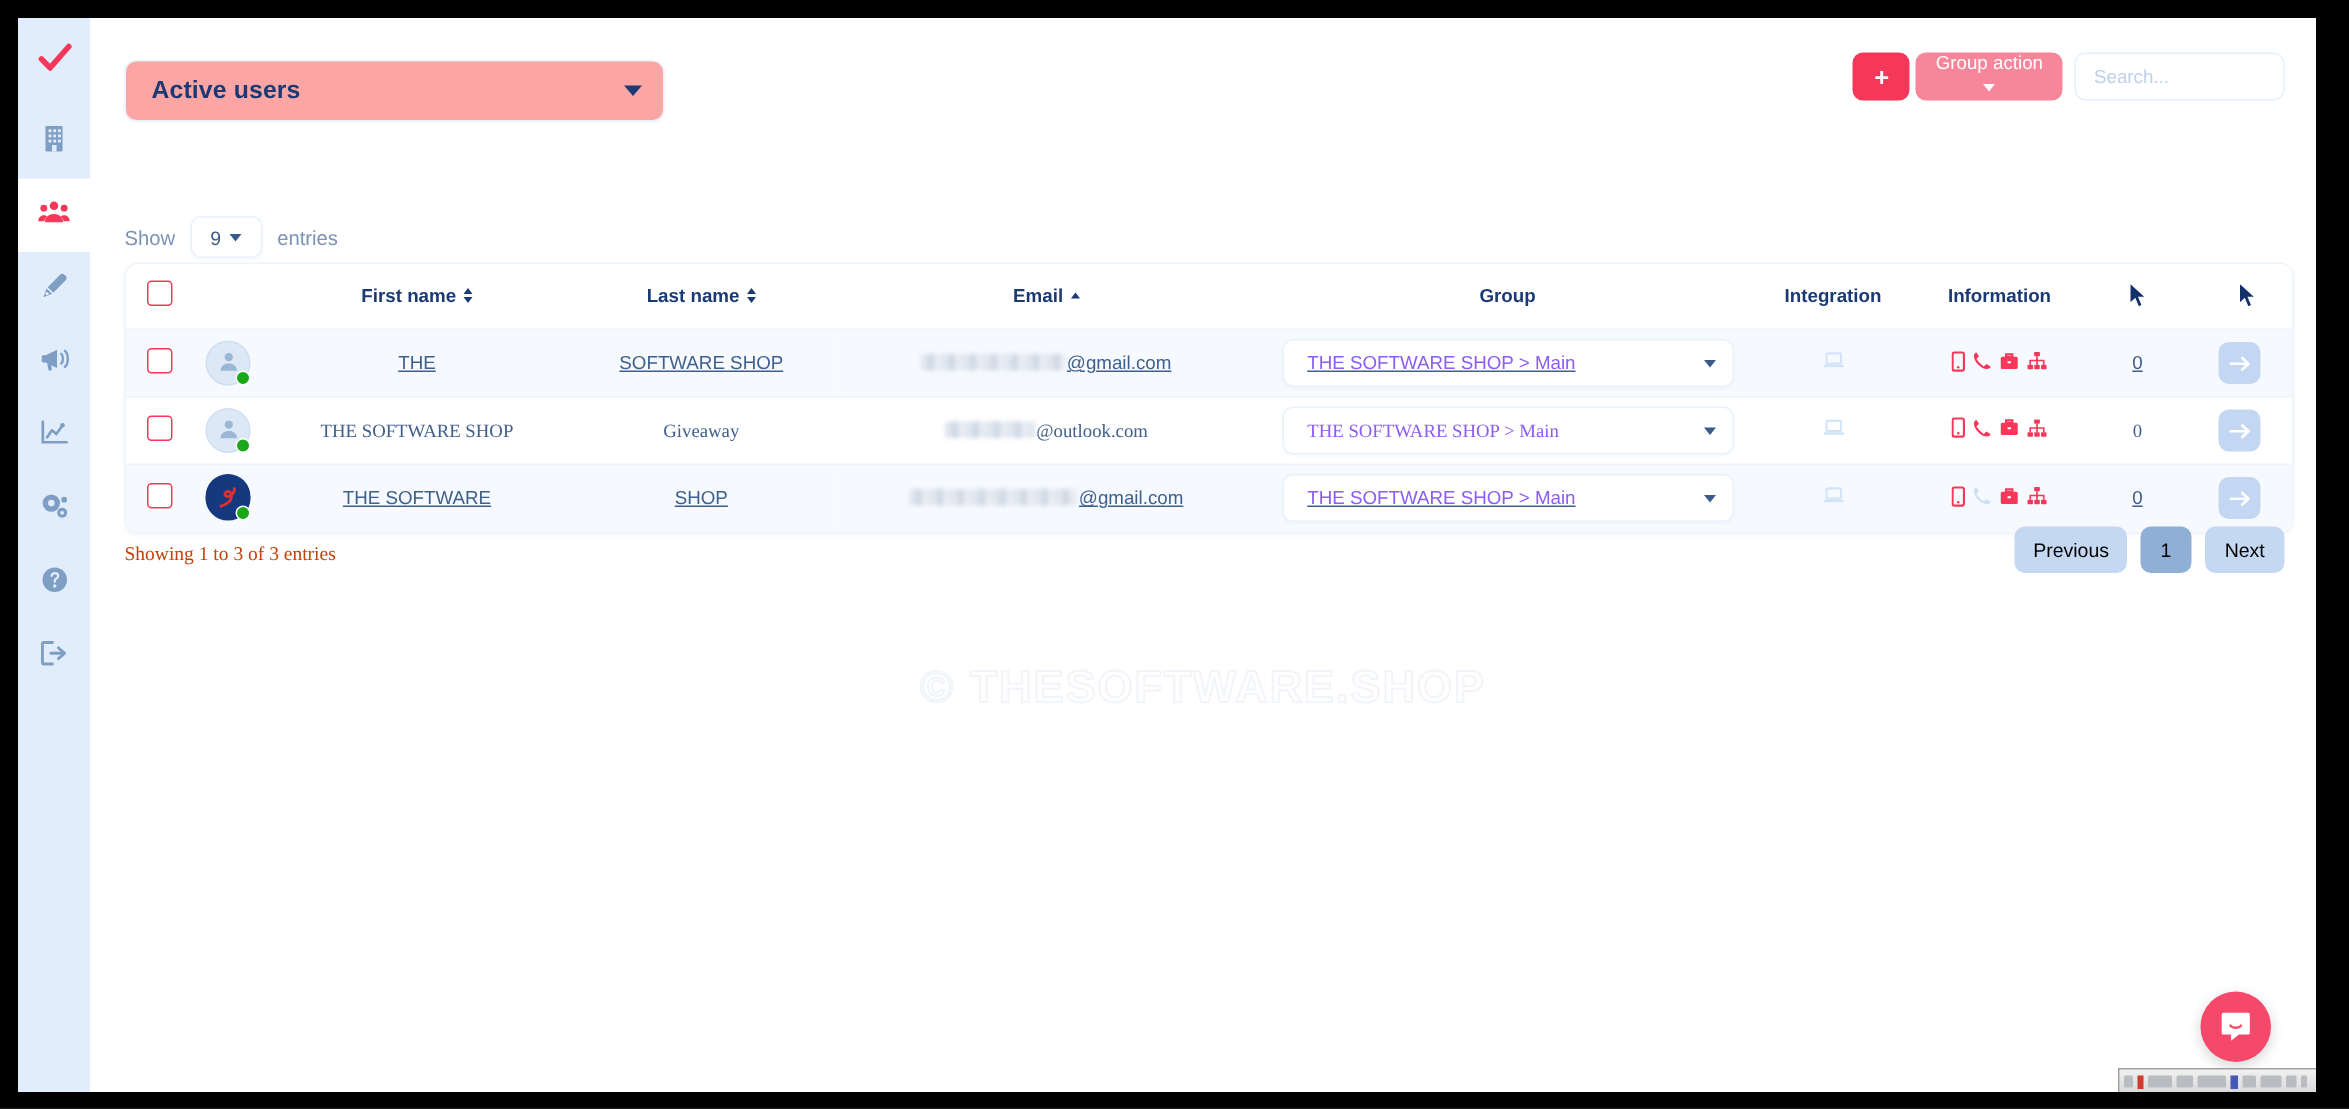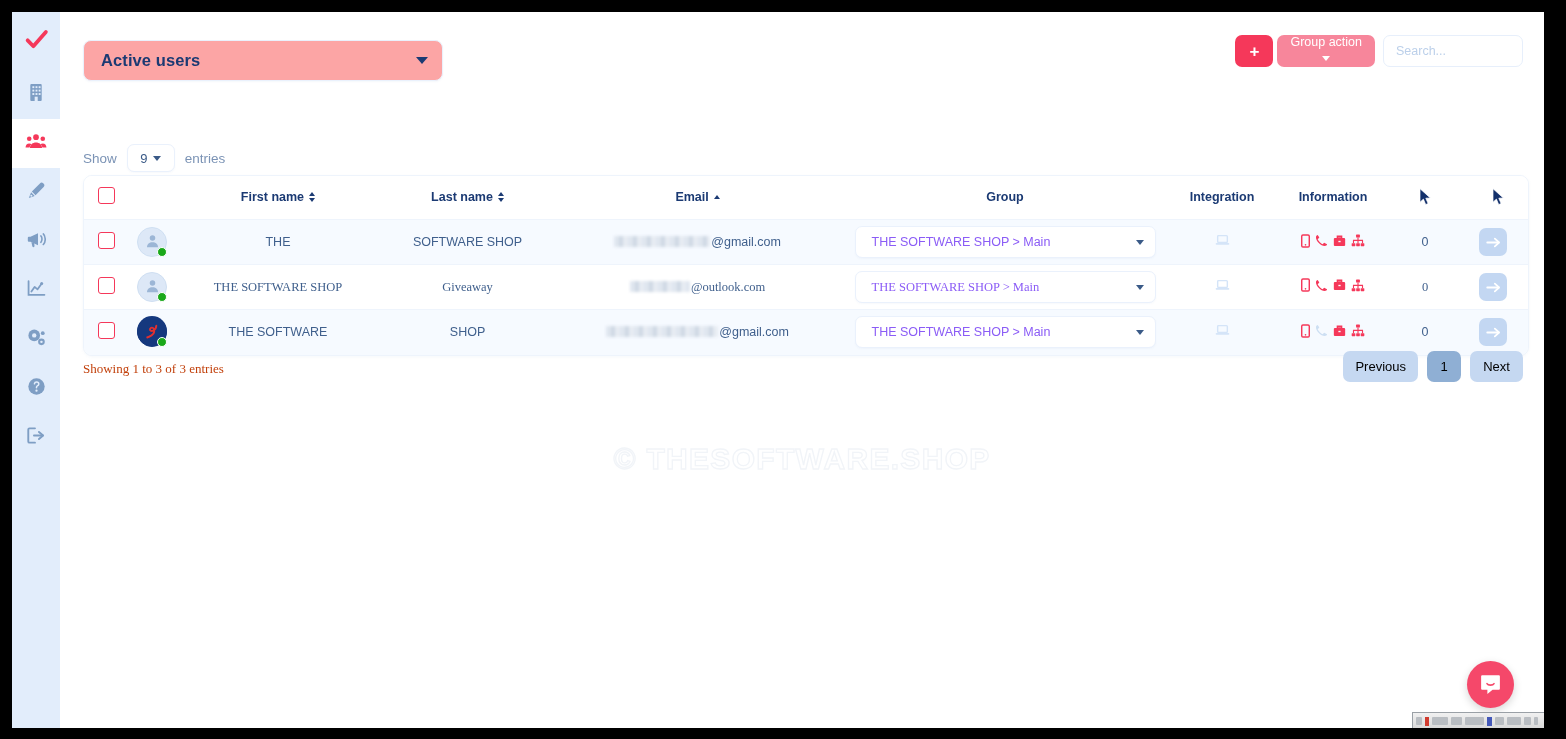--- a/index.html
+++ b/index.html
@@ -128,21 +128,21 @@
   .tri-u { width:0;height:0;border-left:3.5px solid transparent;border-right:3.5px solid transparent;border-bottom:4px solid #1b3a73; }
   .tri-d { width:0;height:0;border-left:3.5px solid transparent;border-right:3.5px solid transparent;border-top:4px solid #1b3a73; }
 
   tbody td {
     padding: 0 4px; height:45px; text-align:center;
     font-size:12.5px; color:#3f5f8c;
     border-bottom:1px solid #eef4fc;
     vertical-align: middle;
   }
   tbody tr:last-child td { border-bottom:0; }
-  tbody tr.odd td { background:#f6faff; }
+  tbody tr.odd td { background:#f6faff;text-decoration:underline; }
   tbody tr.even td { background:#ffffff;font-family:Liberation Serif, serif; }
 
   
   .cbx {
     width:17px;height:17px; border:1.7px solid #f5385a; border-radius:3px;
     background:#fff; display:inline-block; cursor:pointer;
   }
 
   
   .avatar-cell { width:46px; }

